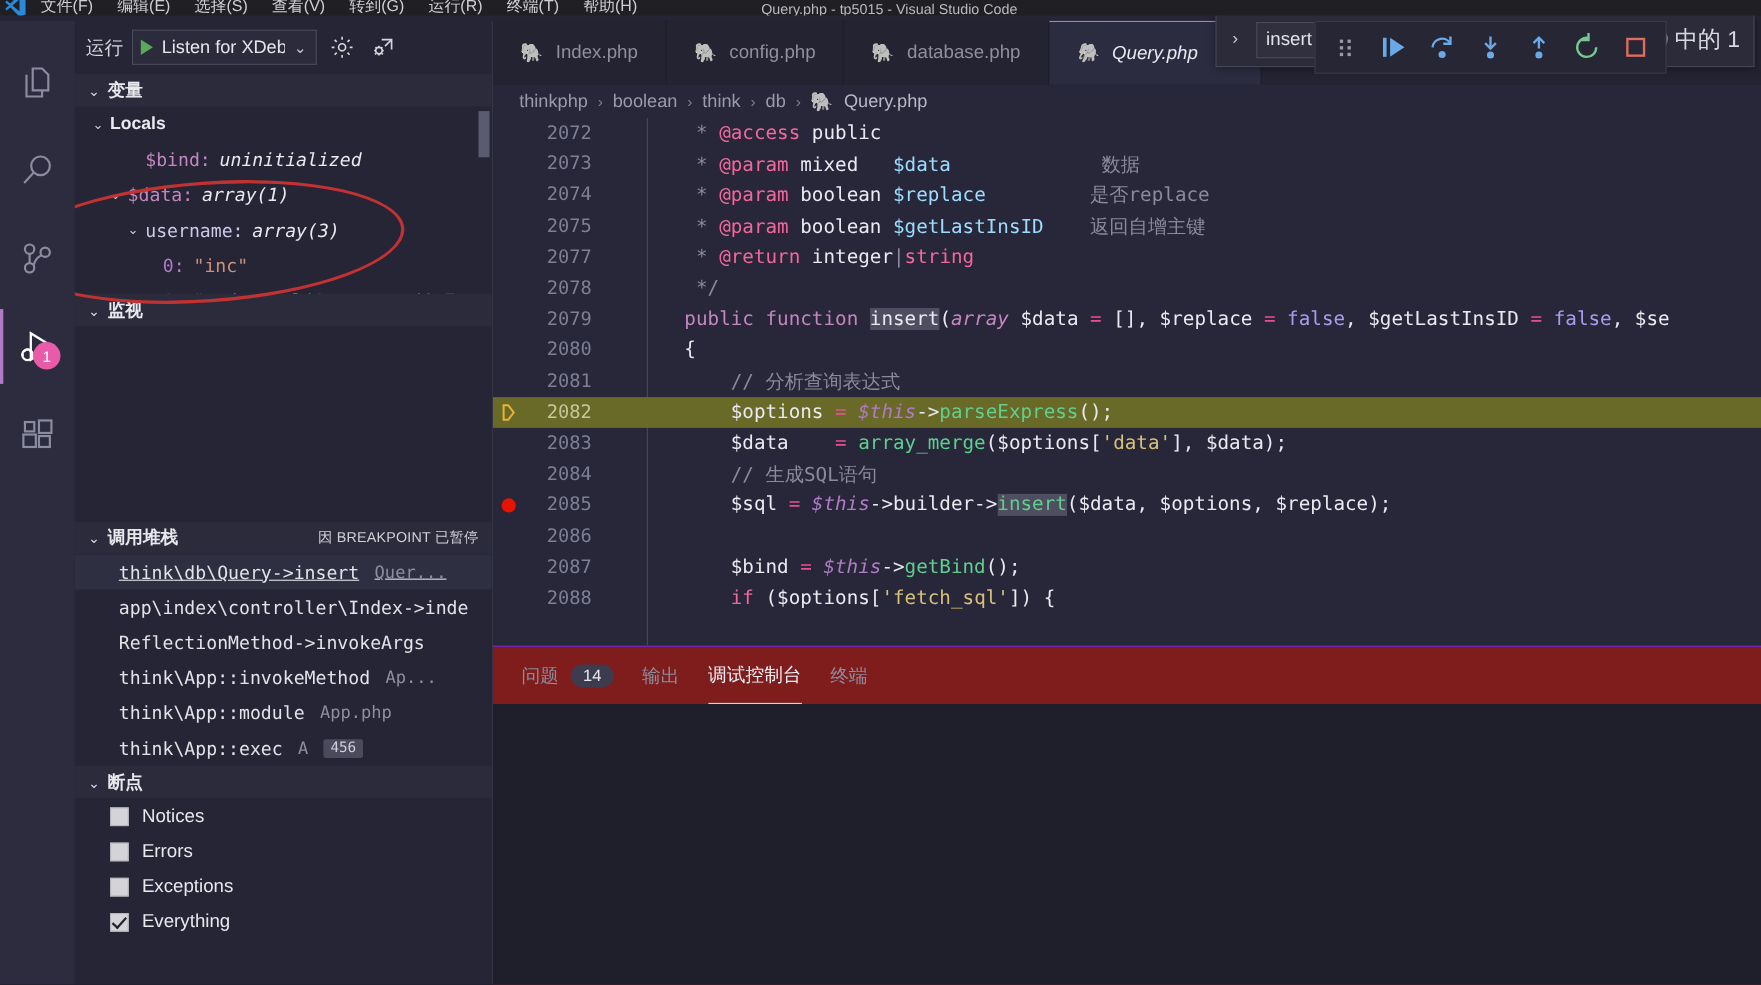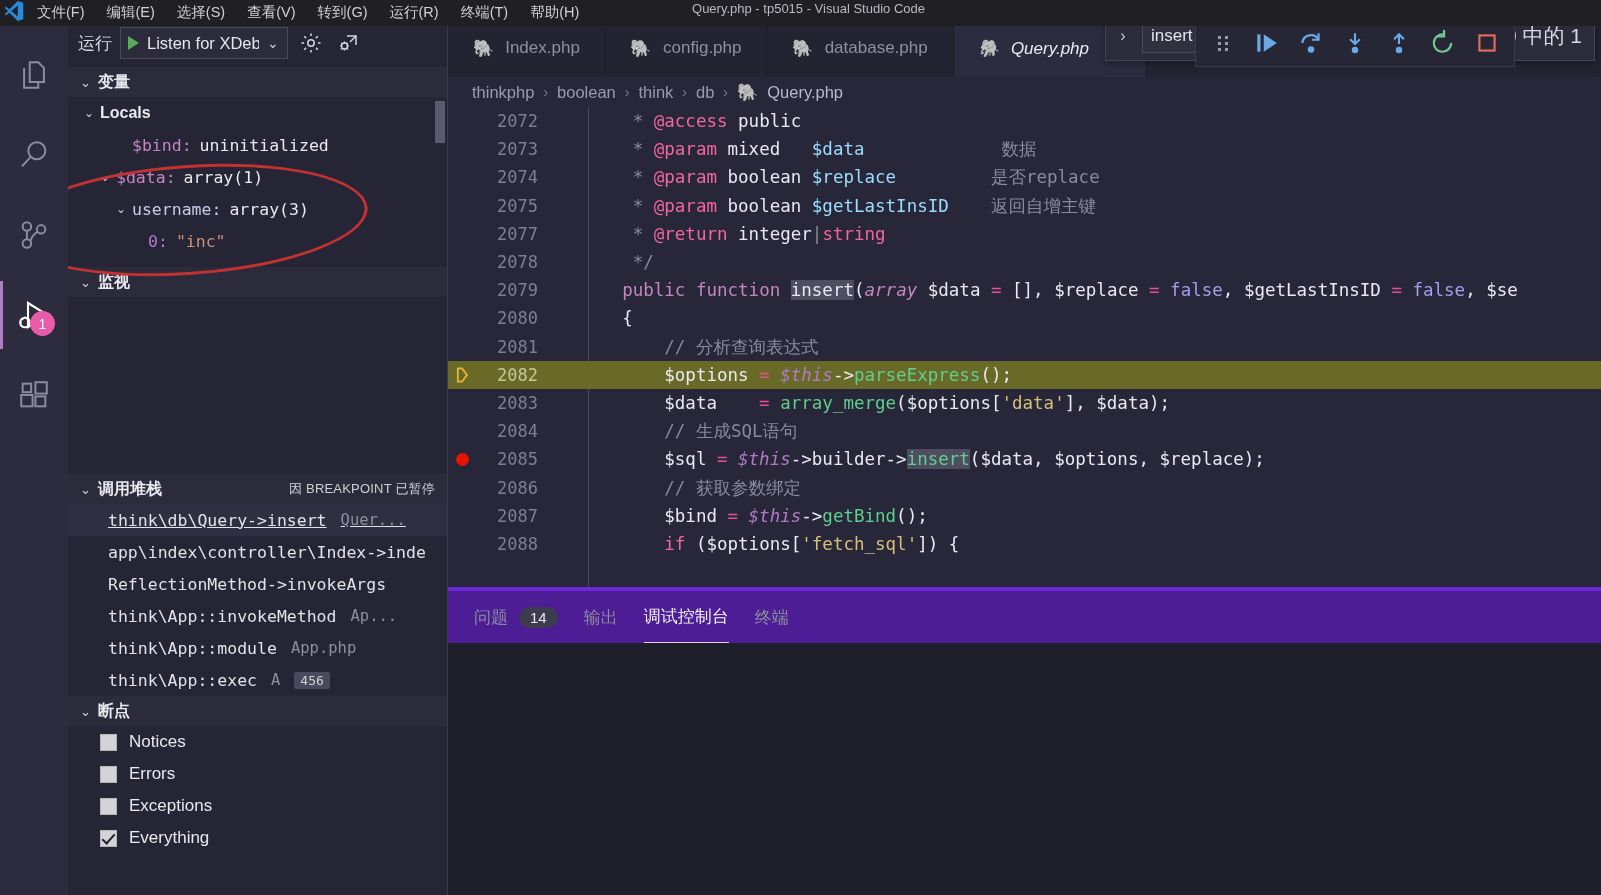--- a/index.html
+++ b/index.html
@@ -6,21 +6,21 @@
   html, body {
     width: 1601px; height: 895px;
     background: #1e1e2e;
     font-family: "Liberation Sans", sans-serif;
     overflow: hidden;
   }
   #app { position: relative; width: 1601px; height: 895px; background: #252536; }
 
   
   .titlebar {
-    position: absolute; top: 0; left: 0; width: 1601px; height: 26px;
+    position: absolute; top: 0; left: 0; width: 1601px; height: 14px;
     background: #1f1f24; display: flex; align-items: center;
     overflow: hidden; z-index: 40;
   }
   .vscode-logo { width: 26px; height: 19px; position: relative; flex: none; }
   .vscode-logo svg { position: absolute; top: -4px; left: 4px; }
   .menu-items { display: flex; align-items: flex-end; height: 19px; }
   .menu-item {
     color: #cfcfd4; font-size: 14.5px; padding: 0 11px;
     line-height: 14px; margin-bottom: 4px; white-space: nowrap;
   }
@@ -95,21 +95,21 @@
   .var-row {
     height: 32px; display: flex; align-items: center;
     font-family: "DejaVu Sans Mono", monospace; font-size: 16.5px;
     white-space: nowrap; color: #d8d8e0;
   }
   .var-twisty { width: 16px; color: #d0d0d8; font-size: 12px;
                 font-family: "Liberation Sans", sans-serif; flex: none; }
   .vname-locals { color: #e9e9ef; font-weight: bold; font-family:Liberation Sans, sans-serif; font-size:16px;}
   .vname { color: #c586c0; }
   .vname-plain { color: #cfc9e8; }
-  .vval { color: #e9e9ef; }
+  .vval { color: #e9e9ef; font-style: italic; }
   .vval-str { color: #ce9178; }
   .vidx { color: #b07cc6; }
 
   .scroll-thumb {
     position: absolute; right: 2px; width: 10px; background: #5a5a70; border-radius: 0;
   }
 
   .stack-row {
     height: 32px; display: flex; align-items: center; padding-left: 40px;
     font-family: "DejaVu Sans Mono", monospace; font-size: 16.5px;
@@ -231,21 +231,21 @@
   }
   .dbg-btn { width: 38px; height: 38px; display: flex; align-items: center;
              justify-content: center; }
   .drag-dots { display: grid; grid-template-columns: repeat(2, 4px);
                grid-gap: 3px; }
   .drag-dots i { width: 3px; height: 3px; background: #9a9aac; display: block; }
 
   
   .panel {
     position: absolute; left: 448px; right: 0; top: 587px; bottom: 0;
-    background: #4c1d95; border-top: 4px solid #6d28d9;
+    background: #7f1d1d; border-top: 1px solid #6d28d9;
   }
   .panel-tabs { height: 52px; display: flex; align-items: center; gap: 26px;
                 padding-left: 26px; }
   .ptab { color: #8c8c9c; font-size: 17px; display: flex; align-items: center;
           gap: 11px; height: 52px; }
   .ptab.active { color: #f0f0f6; border-bottom: 1px solid #d8d8e4; }
   .ptab-badge {
     background: #3c3c4e; color: #e8e8f0; font-size: 15px;
     border-radius: 12px; padding: 2px 11px; line-height: 17px;
   }
@@ -490,21 +490,21 @@
           <div class="code-line"><div class="gutter-glyph"></div><div class="ln">2078</div><div class="code-txt"><span class="t-doc">     */</span></div></div>
           <div class="code-line"><div class="gutter-glyph"></div><div class="ln">2079</div><div class="code-txt"><span class="t-plain">    </span><span class="t-kw2">public</span><span class="t-plain"> </span><span class="t-kw2">function</span><span class="t-plain"> </span><span class="t-plain hl">insert</span><span class="t-plain">(</span><span class="t-kw2 t-italic">array</span><span class="t-plain"> $data</span><span class="t-op"> = </span><span class="t-plain">[], </span><span class="t-plain">$replace</span><span class="t-op"> = </span><span class="t-bool">false</span><span class="t-plain">, </span><span class="t-plain">$getLastInsID</span><span class="t-op"> = </span><span class="t-bool">false</span><span class="t-plain">, </span><span class="t-plain">$se</span></div></div>
           <div class="code-line"><div class="gutter-glyph"></div><div class="ln">2080</div><div class="code-txt"><span class="t-plain">    {</span></div></div>
           <div class="code-line"><div class="gutter-glyph"></div><div class="ln">2081</div><div class="code-txt"><span class="t-com">        // 分析查询表达式</span></div></div>
           <div class="code-line current"><div class="gutter-glyph"><svg width="20" height="20" viewBox="0 0 24 24" fill="none" stroke="#e8b339" stroke-width="2.2">
                 <path d="M7 4 h5 l6 8 l-6 8 h-5 z"></path>
               </svg></div><div class="ln">2082</div><div class="code-txt"><span class="t-plain">        $options</span><span class="t-op"> = </span><span class="t-this">$this</span><span class="t-plain">-&gt;</span><span class="t-fn">parseExpress</span><span class="t-plain">();</span></div></div>
           <div class="code-line"><div class="gutter-glyph"></div><div class="ln">2083</div><div class="code-txt"><span class="t-plain">        $data</span><span class="t-op">    = </span><span class="t-fn">array_merge</span><span class="t-plain">($options[</span><span class="t-str">'data'</span><span class="t-plain">], $data);</span></div></div>
           <div class="code-line"><div class="gutter-glyph"></div><div class="ln">2084</div><div class="code-txt"><span class="t-com">        // 生成SQL语句</span></div></div>
           <div class="code-line"><div class="gutter-glyph"><span class="bp-dot"></span></div><div class="ln">2085</div><div class="code-txt"><span class="t-plain">        $sql</span><span class="t-op"> = </span><span class="t-this">$this</span><span class="t-plain">-&gt;builder-&gt;</span><span class="t-fn hl">insert</span><span class="t-plain">($data, $options, $replace);</span></div></div>
-          <div class="code-line"><div class="gutter-glyph"></div><div class="ln">2086</div><div class="code-txt"><span class="t-com">        // 获取参数绑定</span></div></div>
+          <div class="code-line"><div class="gutter-glyph"></div><div class="ln">2086</div></div>
           <div class="code-line"><div class="gutter-glyph"></div><div class="ln">2087</div><div class="code-txt"><span class="t-plain">        $bind</span><span class="t-op"> = </span><span class="t-this">$this</span><span class="t-plain">-&gt;</span><span class="t-fn">getBind</span><span class="t-plain">();</span></div></div>
           <div class="code-line"><div class="gutter-glyph"></div><div class="ln">2088</div><div class="code-txt"><span class="t-plain">        </span><span class="t-kw">if</span><span class="t-plain"> ($options[</span><span class="t-str">'fetch_sql'</span><span class="t-plain">]) {</span></div></div>
         </div>
     </div>
 
     <div class="find-widget">
       <span class="find-toggle-chev">›</span>
       <div class="find-input">
         <span class="find-text">insert</span>
         <span class="find-opt">Aa</span>

